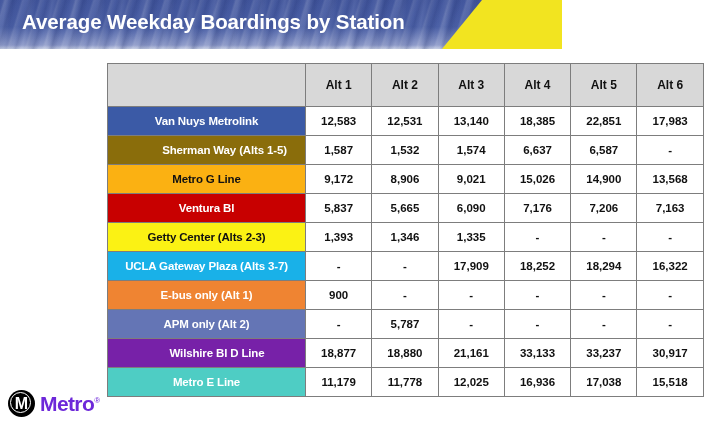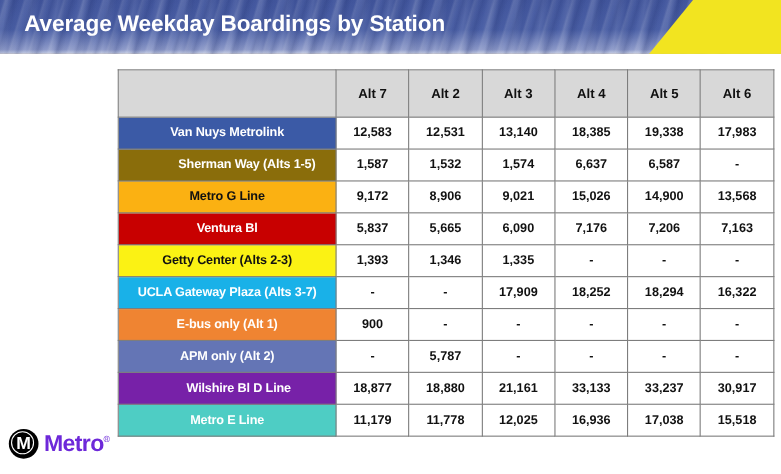--- a/index.html
+++ b/index.html
@@ -12,21 +12,21 @@
     height: 431px;
     overflow: hidden;
     font-family: "Liberation Sans", sans-serif;
     position: relative;
   }
 
   
   #banner {
     position: absolute;
     left: 0; top: 0;
-    width: 710px; height: 49px;
+    width: 562px; height: 49px;
     overflow: hidden;
     background: #a16207;
   }
   #banner .texture {
     position: absolute;
     left: 0; top: 0; width: 710px; height: 49px;
     background:
       repeating-linear-gradient(107deg,
         rgba(255,255,255,0.00) 0px,
         rgba(255,255,255,0.00) 3px,
@@ -168,36 +168,36 @@
     <col class="c-alt">
       <col class="c-alt">
       <col class="c-alt">
     <col class="c-alt">
       <col class="c-alt">
       <col class="c-alt">
   </colgroup>
   <thead>
     <tr>
       <th></th>
-      <th>Alt 7</th>
+      <th>Alt 1</th>
       <th>Alt 2</th>
       <th>Alt 3</th>
       <th>Alt 4</th>
       <th>Alt 5</th>
       <th>Alt 6</th>
     </tr>
   </thead>
   <tbody id="table-body">
       <tr>
         <td class="rowlabel" style="background: rgb(59, 90, 166); color: rgb(255, 255, 255);">Van Nuys Metrolink</td>
         <td class="datacell">12,583</td>
         <td class="datacell">12,531</td>
         <td class="datacell">13,140</td>
         <td class="datacell">18,385</td>
-        <td class="datacell">19,338</td>
+        <td class="datacell">22,851</td>
         <td class="datacell">17,983</td>
       </tr>
       <tr>
         <td class="rowlabel" style="background: rgb(138, 109, 11); color: rgb(255, 255, 255); padding-left: 36px;">Sherman Way (Alts 1-5)</td>
         <td class="datacell">1,587</td>
         <td class="datacell">1,532</td>
         <td class="datacell">1,574</td>
         <td class="datacell">6,637</td>
         <td class="datacell">6,587</td>
         <td class="datacell">-</td>

